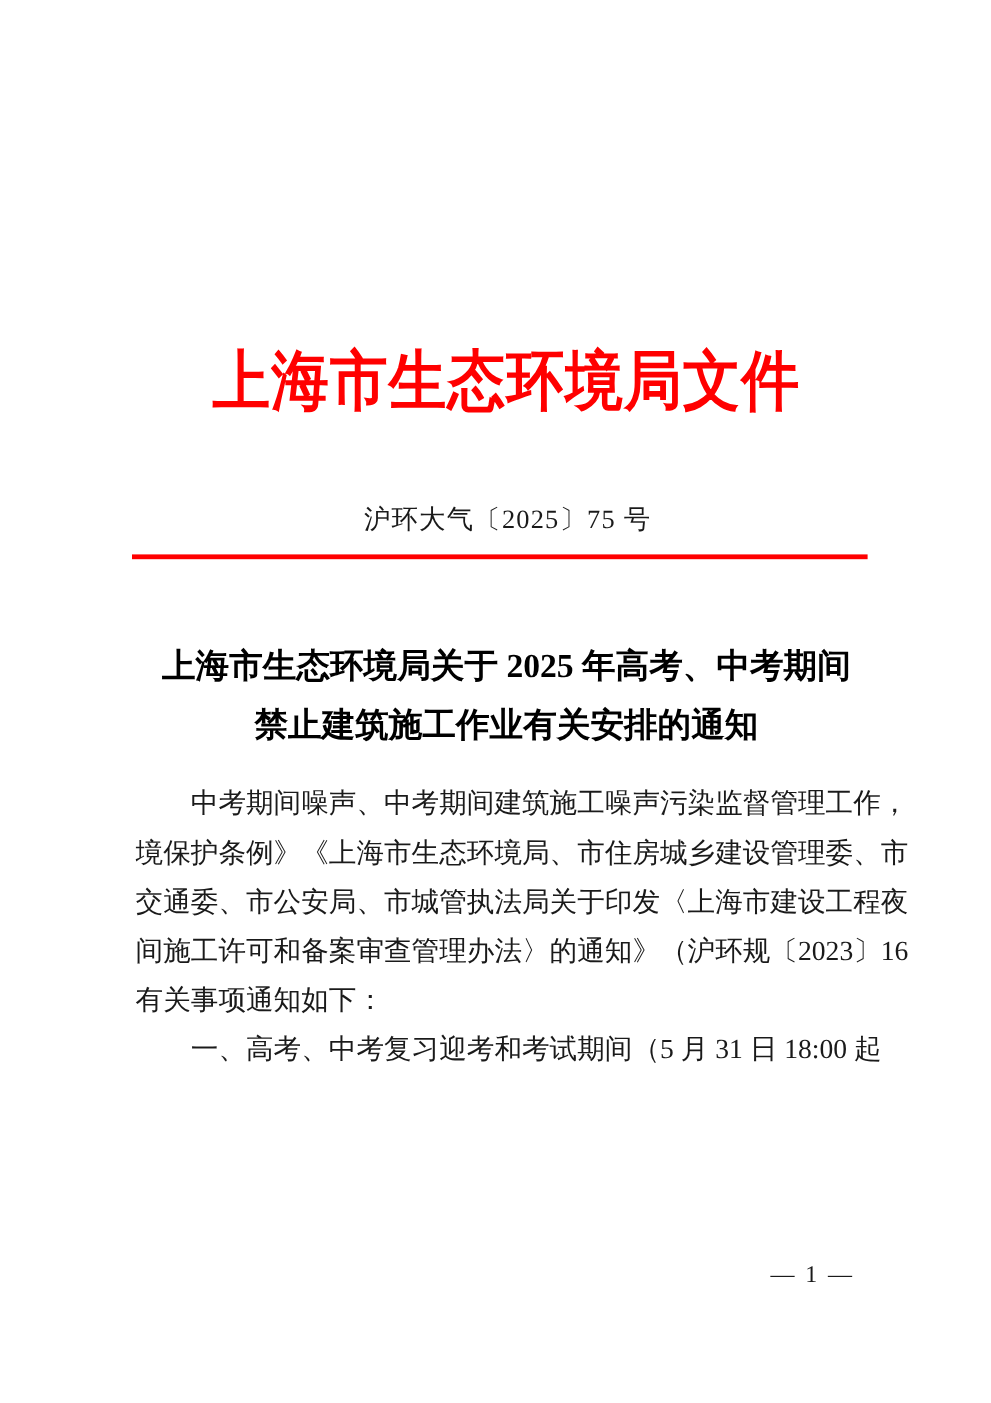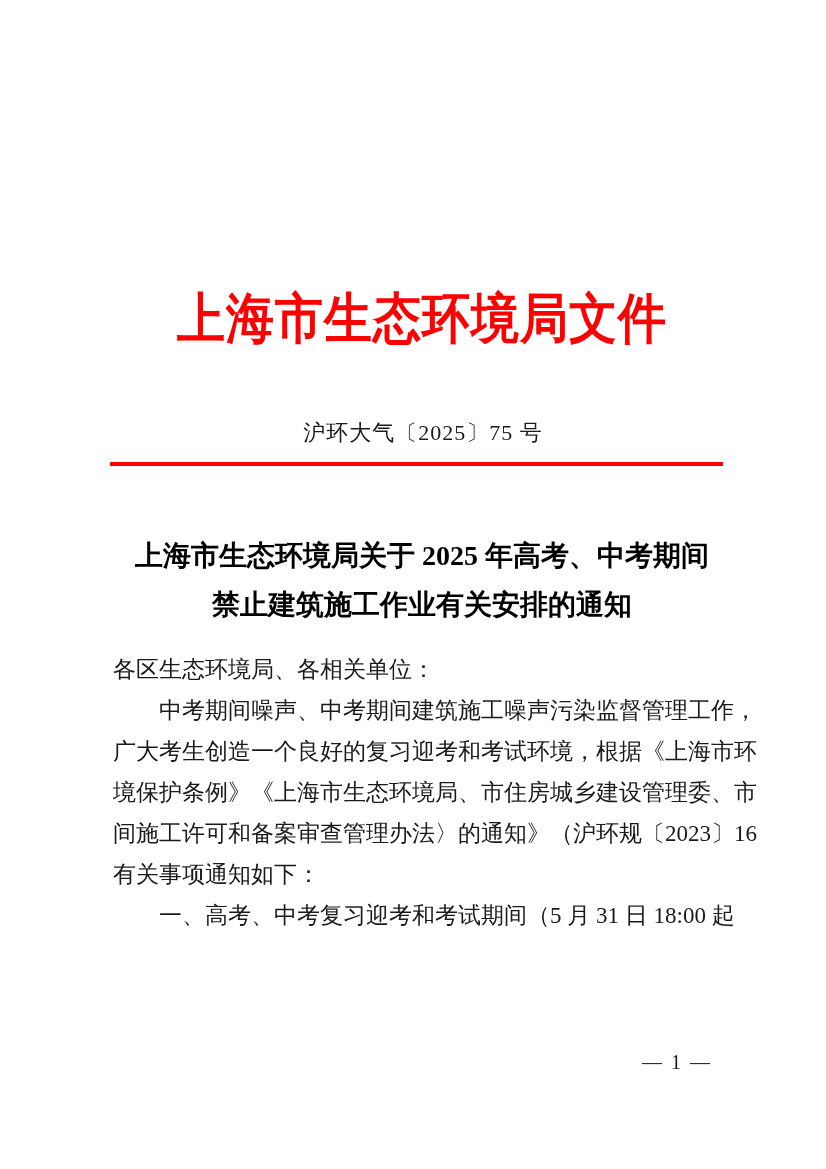--- a/index.html
+++ b/index.html
@@ -108,24 +108,23 @@
   <div class="doc-number">沪环大气〔2025〕75 号</div>
 
   <div class="red-line"></div>
 
   <div class="doc-title">
     <div>上海市生态环境局关于 2025 年高考、中考期间</div>
     <div>禁止建筑施工作业有关安排的通知</div>
   </div>
 
   <div class="body-text">
-    <div class="line">各区生态环境局、各相关单位：</div>
     <div class="line j indent">中考期间噪声、中考期间建筑施工噪声污染监督管理工作，给</div>
-    <div class="line j">广大考生创造一个良好的复习迎考和考试环境，根据《上海市环</div>
     <div class="line j">境保护条例》《上海市生态环境局、市住房城乡建设管理委、市</div>
+    <div class="line j">交通委、市公安局、市城管执法局关于印发〈上海市建设工程夜</div>
     <div class="line j">间施工许可和备案审查管理办法〉的通知》（沪环规〔2023〕16</div>
     <div class="line">有关事项通知如下：</div>
     <div class="line indent">一、高考、中考复习迎考和考试期间（5 月 31 日 18:00 起</div>
   </div>
 
   <div class="page-number">— 1 —</div>
 
 </div>
 
 </body></html>

